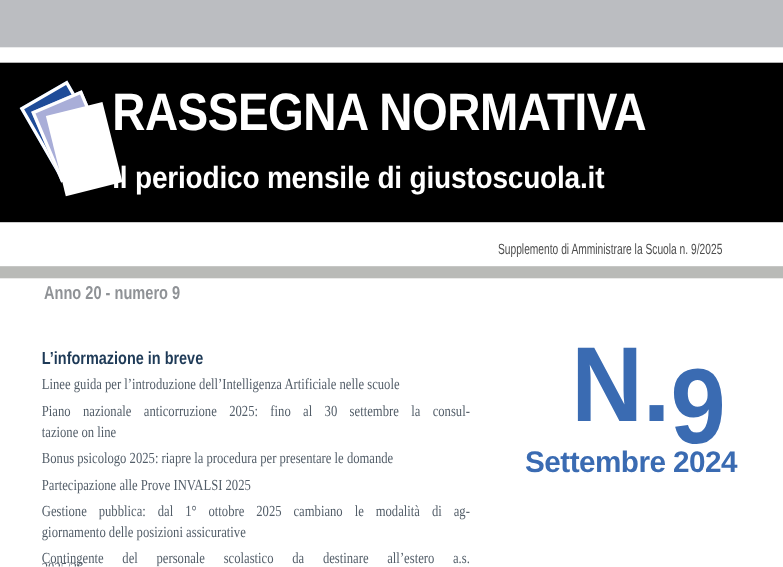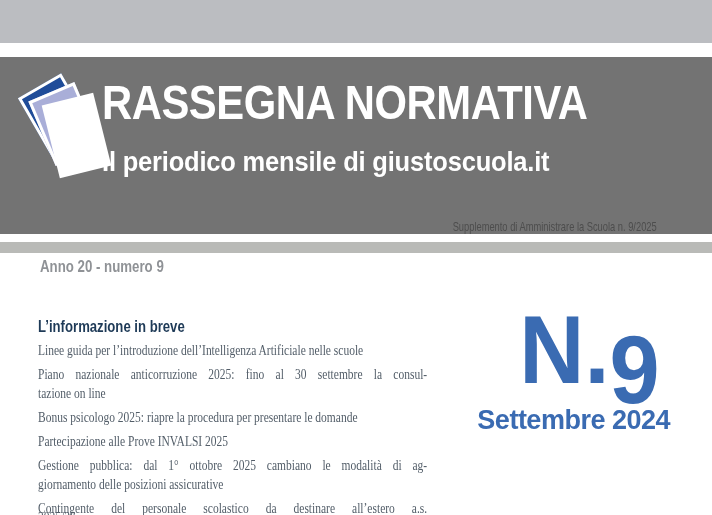--- a/index.html
+++ b/index.html
@@ -8,21 +8,21 @@
     font-family:"Liberation Sans", sans-serif; position:relative;
   }
   .screen { position:absolute; inset:0; }
 
   
   .top-bar { position:absolute; top:0; left:0; width:712px; height:43px; background:#bbbdc1; }
 
   .page { position:absolute; inset:0; }
 
   
-  .band { position:absolute; top:57px; left:0; width:712px; height:177px; background:#737373; }
+  .band { position:absolute; top:57px; left:0; width:712px; height:145px; background:#000000; }
 
   
   .logo { position:absolute; left:24px; top:24px; width:92px; height:116px; }
   .pg { position:absolute; box-sizing:border-box; }
   .pg-back  { left:8px;  top:0px;  width:50px; height:70px; background:#1f4c99; border:3px solid #ffffff; transform:rotate(-30deg); }
   .pg-mid   { left:16px; top:8px;  width:50px; height:70px; background:#a9aed8; border:3px solid #ffffff; transform:rotate(-23deg); }
   .pg-front { left:26px; top:17px; width:53px; height:75px; background:#ffffff; transform:rotate(-14deg); }
 
   .band-title {
     position:absolute; left:102px; top:22px; color:#ffffff;

